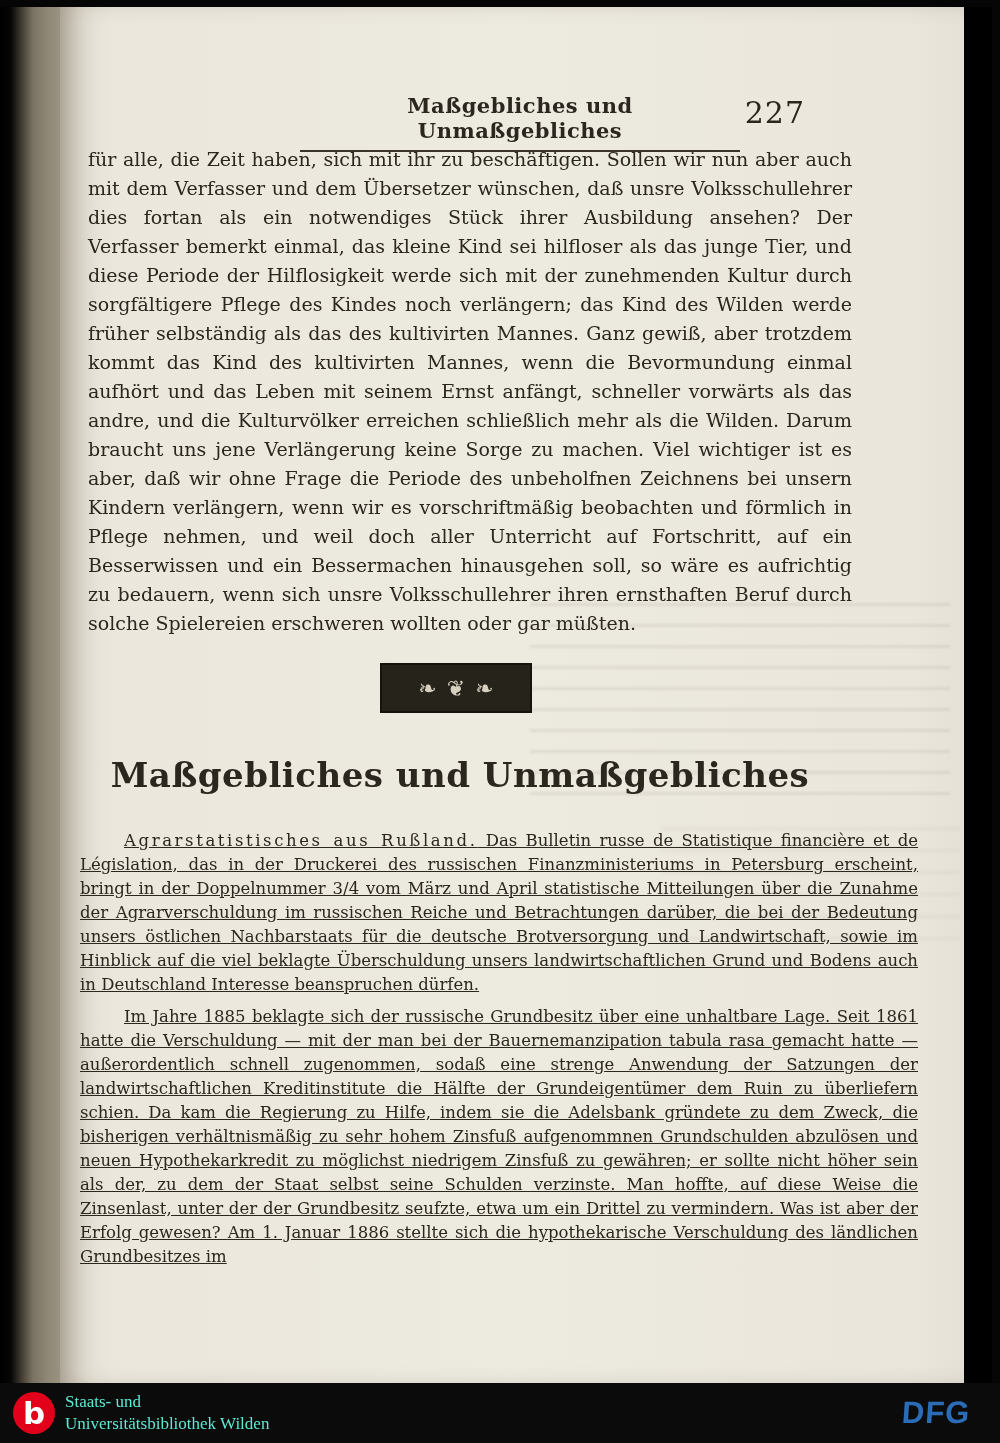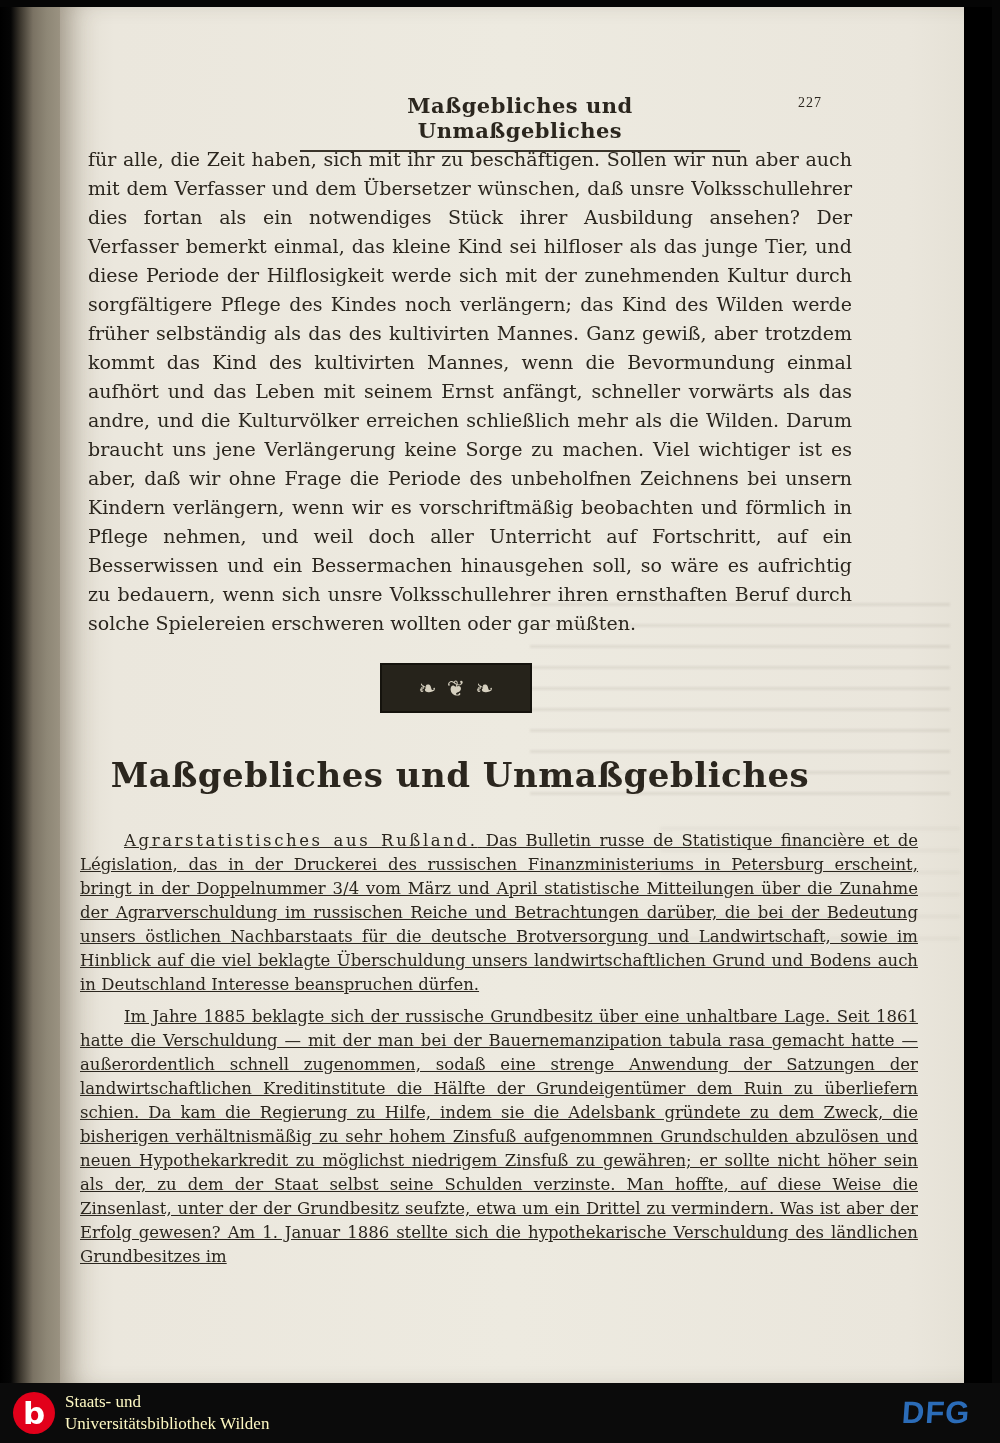--- a/index.html
+++ b/index.html
@@ -20,21 +20,21 @@
     position:absolute; left:60px; top:7px; width:904px; height:1376px;
     background:linear-gradient(90deg,#e0dbcf 0%,#ebe7dd 6%,#edeae0 50%,#eae6dc 94%,#e5e1d6 100%);
     box-shadow: inset 22px 0 28px -14px rgba(70,58,38,0.45);
     color:#2b261e;
   }
   .running-header { position:absolute; top:86px; left:240px; width:440px; text-align:center; }
   .running-header .title {
     display:inline-block; font-size:21px; font-weight:bold; letter-spacing:0.5px;
     border-bottom:2px solid #3a342a; padding:0 6px 7px 6px;
   }
-  .page-number { position:absolute; top:88px; right:142px; font-size:14px; letter-spacing:1px;font-family:Liberation Serif, serif; }
+  .page-number { position:absolute; top:88px; right:159px; font-size:30px; letter-spacing:1px; }
   .top-text {
     position:absolute; top:138px; left:28px; width:764px;
     font-size:19px; line-height:29px; text-align:justify;
   }
   
   .ghost {
     position:absolute; top:596px; left:470px; width:420px; height:210px;
     background:repeating-linear-gradient(180deg, rgba(110,100,80,0.10) 0 3px, rgba(0,0,0,0) 3px 21px);
     filter:blur(1.2px); pointer-events:none;
   }
@@ -64,21 +64,21 @@
   .footer-bar {
     position:absolute; left:0; bottom:0; width:1000px; height:60px; background:#0b0b0b;
     display:flex; align-items:center;
   }
   .logo-b {
     width:42px; height:42px; border-radius:50%; background:#e2001a; margin-left:13px;
     display:flex; align-items:center; justify-content:center;
     color:#fff; font-family:"DejaVu Sans", sans-serif; font-weight:bold; font-size:31px; line-height:1;
   }
   .library-name {
-    color:#fef9c3; margin-left:10px; font-family:"Liberation Serif", serif;
+    color:#5eead4; margin-left:10px; font-family:"Liberation Serif", serif;
     font-size:17px; line-height:1.3;
   }
   .dfg {
     margin-left:auto; margin-right:30px; color:#2b6cb8;
     font-family:"Liberation Sans", sans-serif; font-weight:bold; font-size:31px;
     letter-spacing:1px; transform:skewX(-4deg);
   }
 </style>
 </head>
 <body>

